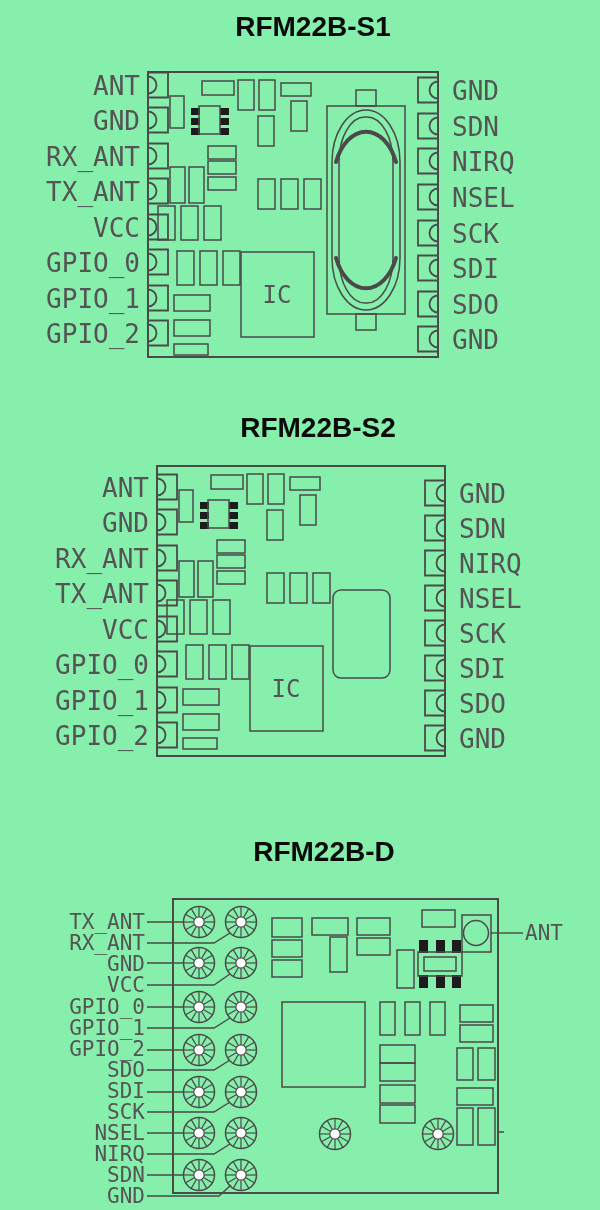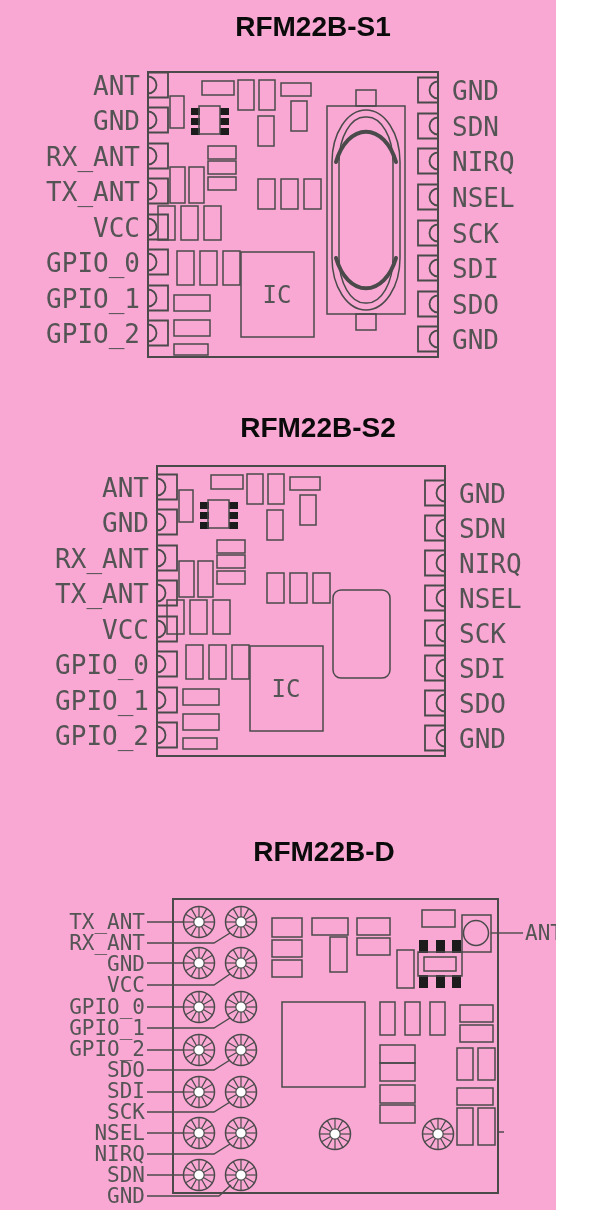--- a/index.html
+++ b/index.html
@@ -1,16 +1,16 @@
 <!DOCTYPE html>
 <html><head>
 <meta charset="utf-8">
 <style>
   html,body{margin:0;padding:0;background:#ffffff;}
-  .page{position:relative;width:556px;height:1210px;background:#f9a8d4;overflow:hidden;}
+  .page{position:relative;width:600px;height:1210px;background:#86efac;overflow:hidden;}
   svg{display:block;}
   .draw{stroke:#4a4a4a;fill:none;stroke-width:1.5;}
   .outline{stroke-width:2;}
   .pin{stroke-width:1.8;}
   .thin{stroke-width:1.2;}
   .thick{stroke-width:4;stroke-linecap:round;}
   .padfill{fill:#1c1c1c;stroke:none;}
   .leader{stroke:#4a4a4a;fill:none;stroke-width:1.4;}
   text{stroke:none;}
   .t{font:bold 28px "Liberation Sans", sans-serif;fill:#0b0b0b;}

